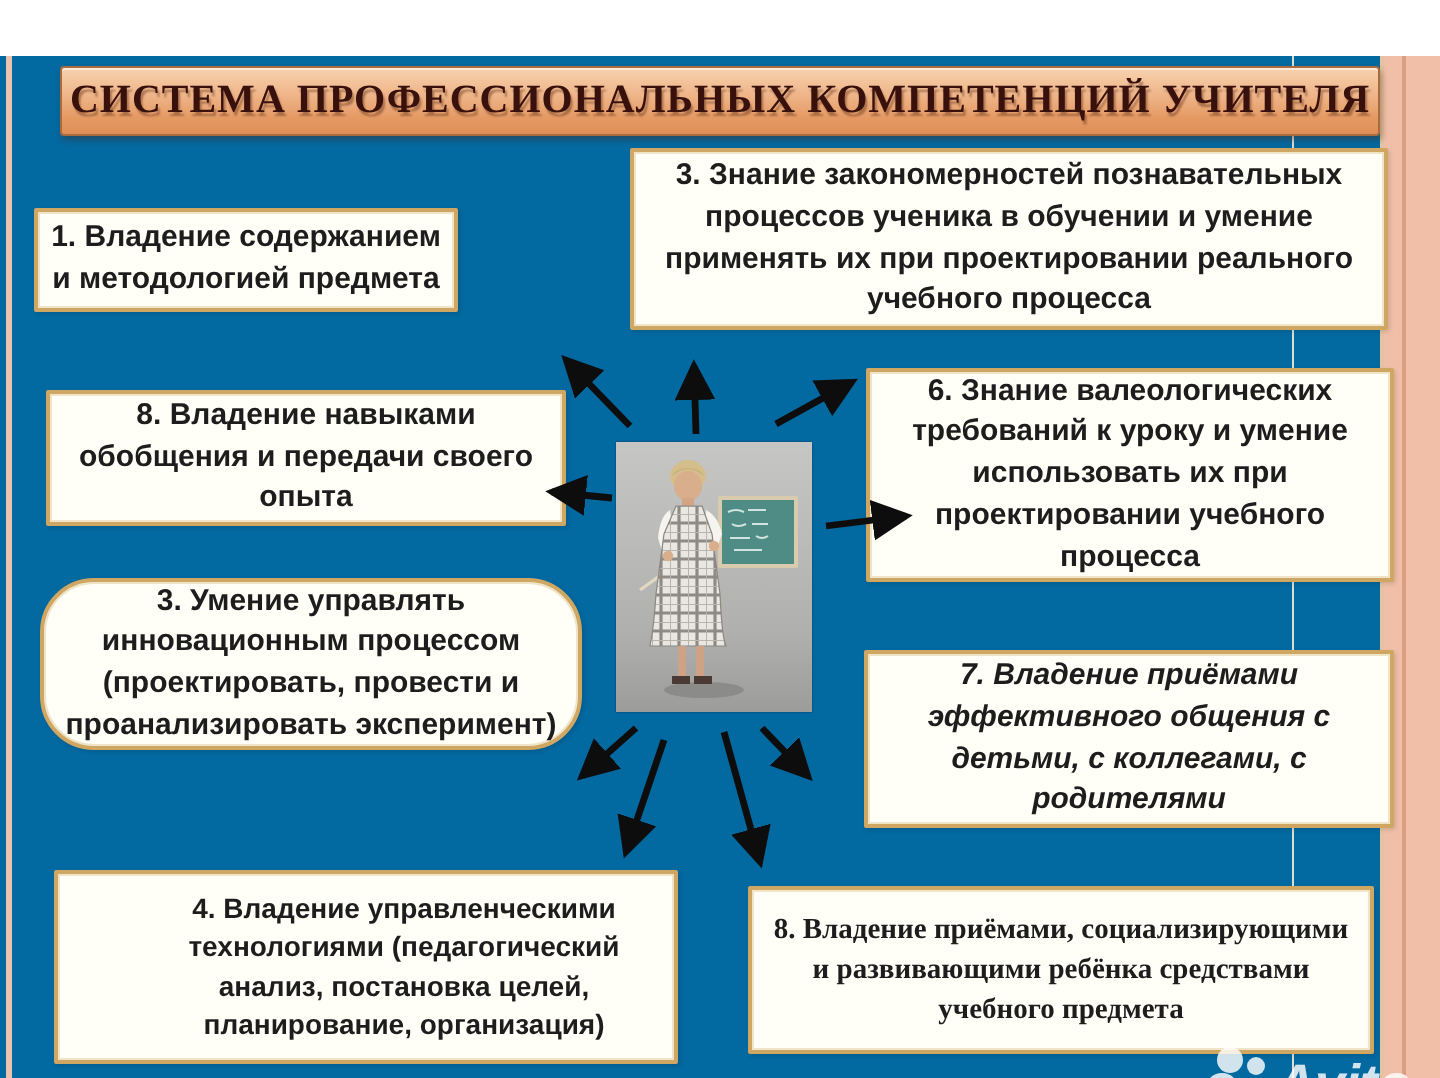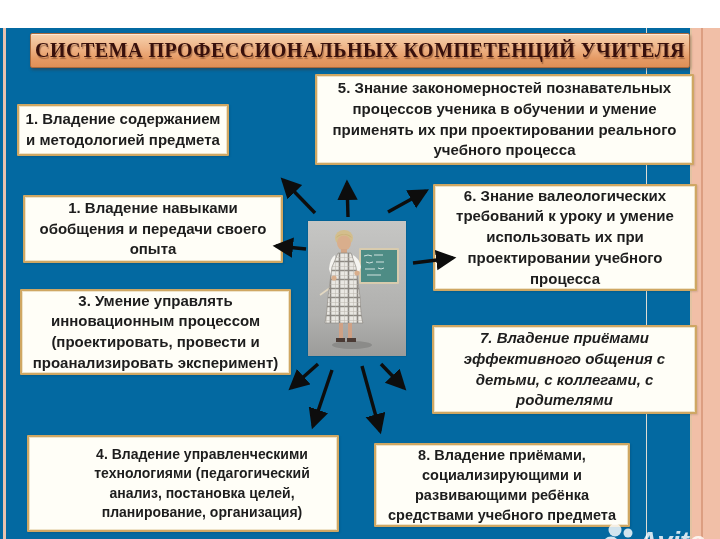--- a/index.html
+++ b/index.html
@@ -33,26 +33,26 @@
   .cbox{
     position:absolute;box-sizing:border-box;
     background:#fffef7;border:2px solid #cfa763;border-radius:1px;
     box-shadow:0 0 0 1px #efe3c8 inset, 1px 1px 2px rgba(0,0,0,.12);
     display:flex;align-items:center;justify-content:center;
     text-align:center;padding:4px 6px;
     font-weight:bold;font-size:15px;line-height:1.38;color:#1d1d1d;
   }
   .b1{left:17px;top:76px;width:212px;height:52px;}
   .b2{left:23px;top:167px;width:260px;height:68px;}
-  .b3{left:20px;top:261px;width:271px;height:86px;}
+  .b3{left:20px;top:261px;width:271px;height:86px;border-radius:27px;}
   .b4{left:27px;top:407px;width:312px;height:97px;font-size:14px;padding-left:44px;}
   .b5{left:315px;top:46px;width:379px;height:91px;}
   .b6{left:433px;top:156px;width:264px;height:107px;}
   .b7{left:432px;top:297px;width:265px;height:89px;font-style:italic;}
-  .b8{left:374px;top:415px;width:256px;height:84px;font-size:14.5px;}
+  .b8{left:374px;top:415px;width:313px;height:84px;font-size:14.5px;font-family:Liberation Serif, serif;}
 
   
   .photo{
     position:absolute;left:308px;top:193px;width:98px;height:135px;
     box-shadow:0 0 1px rgba(0,0,0,.4);
   }
   .photo svg{display:block;}
 
   
   .arrows{position:absolute;left:0;top:0;width:720px;height:539px;pointer-events:none;}
@@ -76,30 +76,30 @@
   <div class="edge-bottom"></div>
 
   <div class="title-bar">
     <span class="title-text">СИСТЕМА ПРОФЕССИОНАЛЬНЫХ КОМПЕТЕНЦИЙ УЧИТЕЛЯ</span>
   </div>
 
   <div class="cbox b1">
     <span>1. Владение содержанием и методологией предмета</span>
   </div>
   <div class="cbox b2">
-    <span>1. Владение навыками обобщения и передачи своего опыта</span>
+    <span>8. Владение навыками обобщения и передачи своего опыта</span>
   </div>
   <div class="cbox b3">
     <span>3. Умение управлять инновационным процессом (проектировать, провести и проанализировать эксперимент)</span>
   </div>
   <div class="cbox b4">
     <span>4. Владение управленческими технологиями (педагогический анализ, постановка целей, планирование, организация)</span>
   </div>
   <div class="cbox b5">
-    <span>5. Знание закономерностей познавательных процессов ученика в обучении и умение применять их при проектировании реального учебного процесса</span>
+    <span>3. Знание закономерностей познавательных процессов ученика в обучении и умение применять их при проектировании реального учебного процесса</span>
   </div>
   <div class="cbox b6">
     <span>6. Знание валеологических требований к уроку и умение использовать их при проектировании учебного процесса</span>
   </div>
   <div class="cbox b7">
     <span>7. Владение приёмами эффективного общения с детьми, с коллегами, с родителями</span>
   </div>
   <div class="cbox b8">
     <span>8. Владение приёмами, социализирующими и развивающими ребёнка средствами учебного предмета</span>
   </div>

